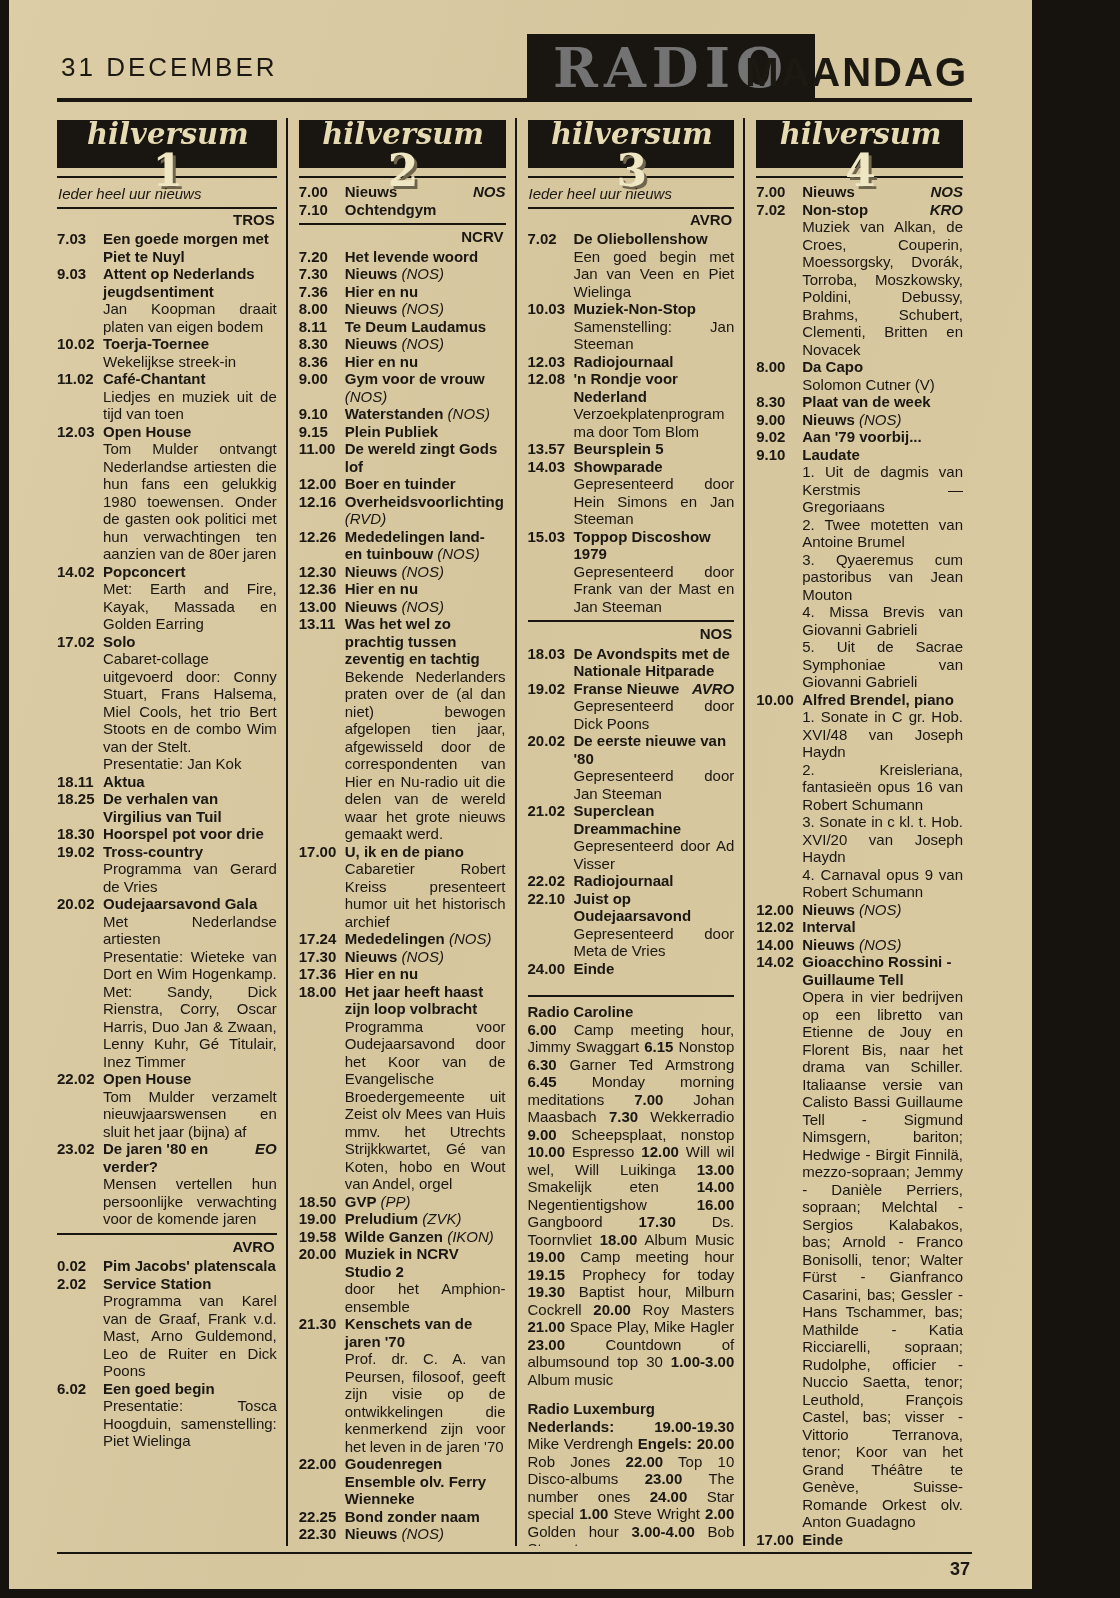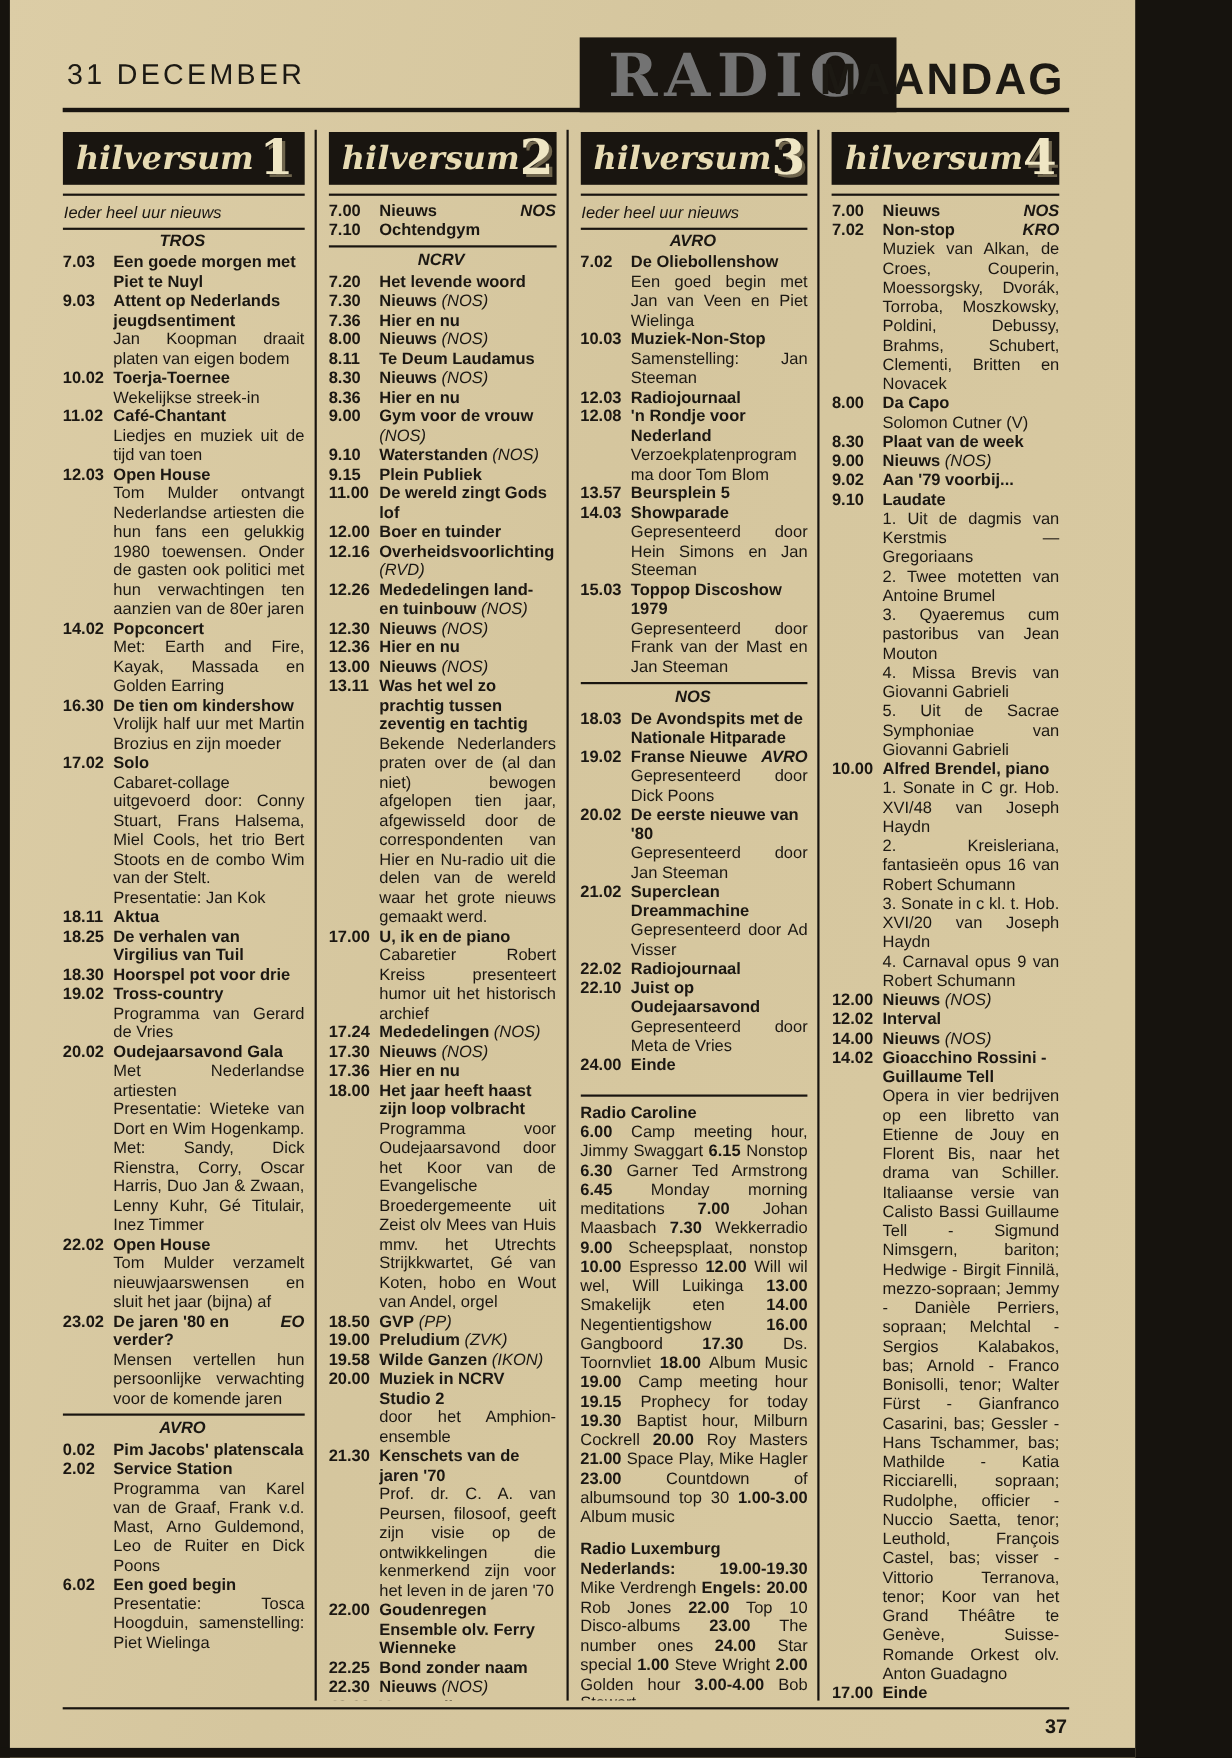--- a/index.html
+++ b/index.html
@@ -34,37 +34,37 @@
   
   .cols {
     position:absolute; left:57px; right:60px; top:118px; bottom:52px;
     display:grid; grid-template-columns:1fr 1fr 1fr 1fr;
   }
   .col { padding:0 9px 0 11px; border-left:2px solid #191510; overflow:hidden; }
   .col:first-child { border-left:none; padding-left:0; }
 
   .colhead {
     background:#191510; height:48px; margin-top:2px;
-    display:flex; align-items:center; justify-content:space-between; padding:0 10px 0 12px;
+    display:flex; align-items:center; justify-content:space-between; padding:0 10px 0 12px;flex-direction:column;
   }
   .colhead .station {
     font-family:"DejaVu Serif", serif; font-style:italic; font-weight:bold;
     font-size:29px; color:#e6dab2; line-height:1;
   }
   .colhead .chnum {
     font-family:"DejaVu Serif", serif; font-weight:bold; font-size:44px;
     color:#efe6c4; line-height:1; text-shadow:3px 3px 0 #6f654d;
   }
   .colrule { height:2px; background:#191510; margin:8px 0 5px; }
 
   .listing { font-size:15px; line-height:17.5px; color:#1b1712; }
   .note {
     font-style:italic; padding:2px 1px 4px; border-bottom:2px solid #191510; margin-bottom:2px;
   }
-  .net { text-align:center; font-style:italic; font-weight:bold; margin:1px 0 2px; padding-right:2px; }
+  .net { text-align:right; font-weight:bold; margin:1px 0 2px; padding-right:2px; }
   .net.ruled { border-top:2px solid #191510; margin-top:5px; padding-top:3px; }
 
   .prog { position:relative; padding-left:46px; }
   .prog .time { position:absolute; left:0; top:0; font-weight:bold; }
   .pline::after { content:""; display:block; clear:both; }
   .nettag { float:right; font-style:italic; font-weight:bold; padding-left:4px; }
   .ptitle { font-weight:bold; }
   .ttag { font-style:italic; font-weight:normal;margin-top:26px; }
   .pbody { text-align:justify; hyphens:auto; -webkit-hyphens:auto; overflow-wrap:break-word; }
 
@@ -122,25 +122,20 @@
           </div>
           <div class="prog">
             <span class="time">12.03</span>
             <div class="pline"><b class="ptitle">Open House</b></div>
             <div class="pbody">Tom Mulder ontvangt Nederlandse artiesten die hun fans een gelukkig 1980 toewensen. Onder de gasten ook politici met hun verwachtingen ten aanzien van de 80er jaren</div>
           </div>
           <div class="prog">
             <span class="time">14.02</span>
             <div class="pline"><b class="ptitle">Popconcert</b></div>
             <div class="pbody">Met: Earth and Fire, Kayak, Massada en Golden Earring</div>
-          </div>
-          <div class="prog">
-            <span class="time">16.30</span>
-            <div class="pline"><b class="ptitle">De tien om kindershow</b></div>
-            <div class="pbody">Vrolijk half uur met Martin Brozius en zijn moeder</div>
           </div>
           <div class="prog">
             <span class="time">17.02</span>
             <div class="pline"><b class="ptitle">Solo</b></div>
             <div class="pbody">Cabaret-collage uitgevoerd door: Conny Stuart, Frans Halsema, Miel Cools, het trio Bert Stoots en de combo Wim van der Stelt.</div>
             <div class="pbody">Presentatie: Jan Kok</div>
           </div>
           <div class="prog">
             <span class="time">18.11</span>
             <div class="pline"><b class="ptitle">Aktua</b></div>

